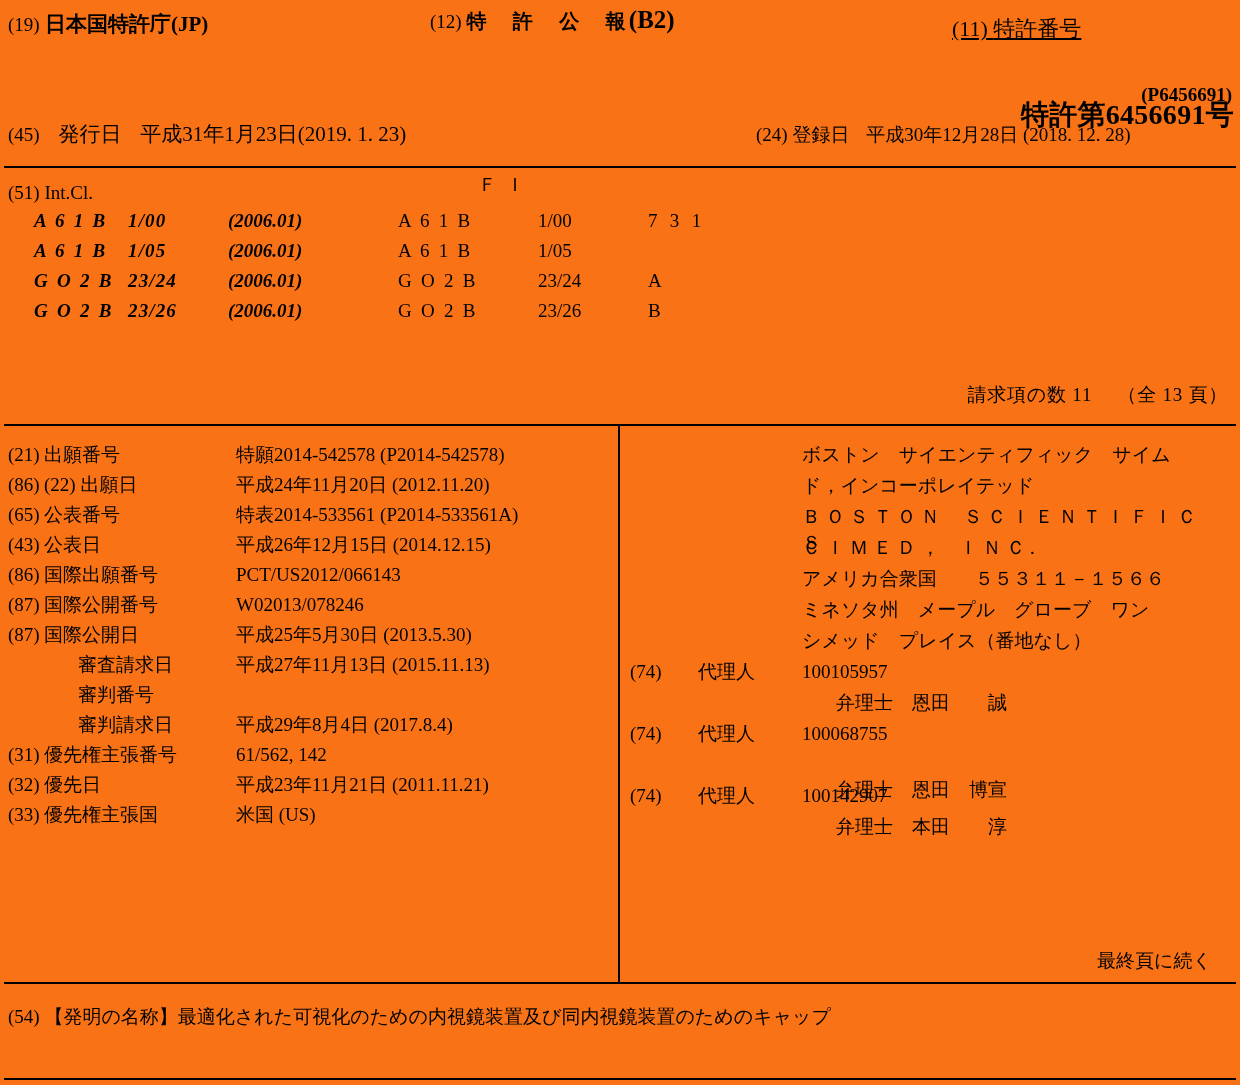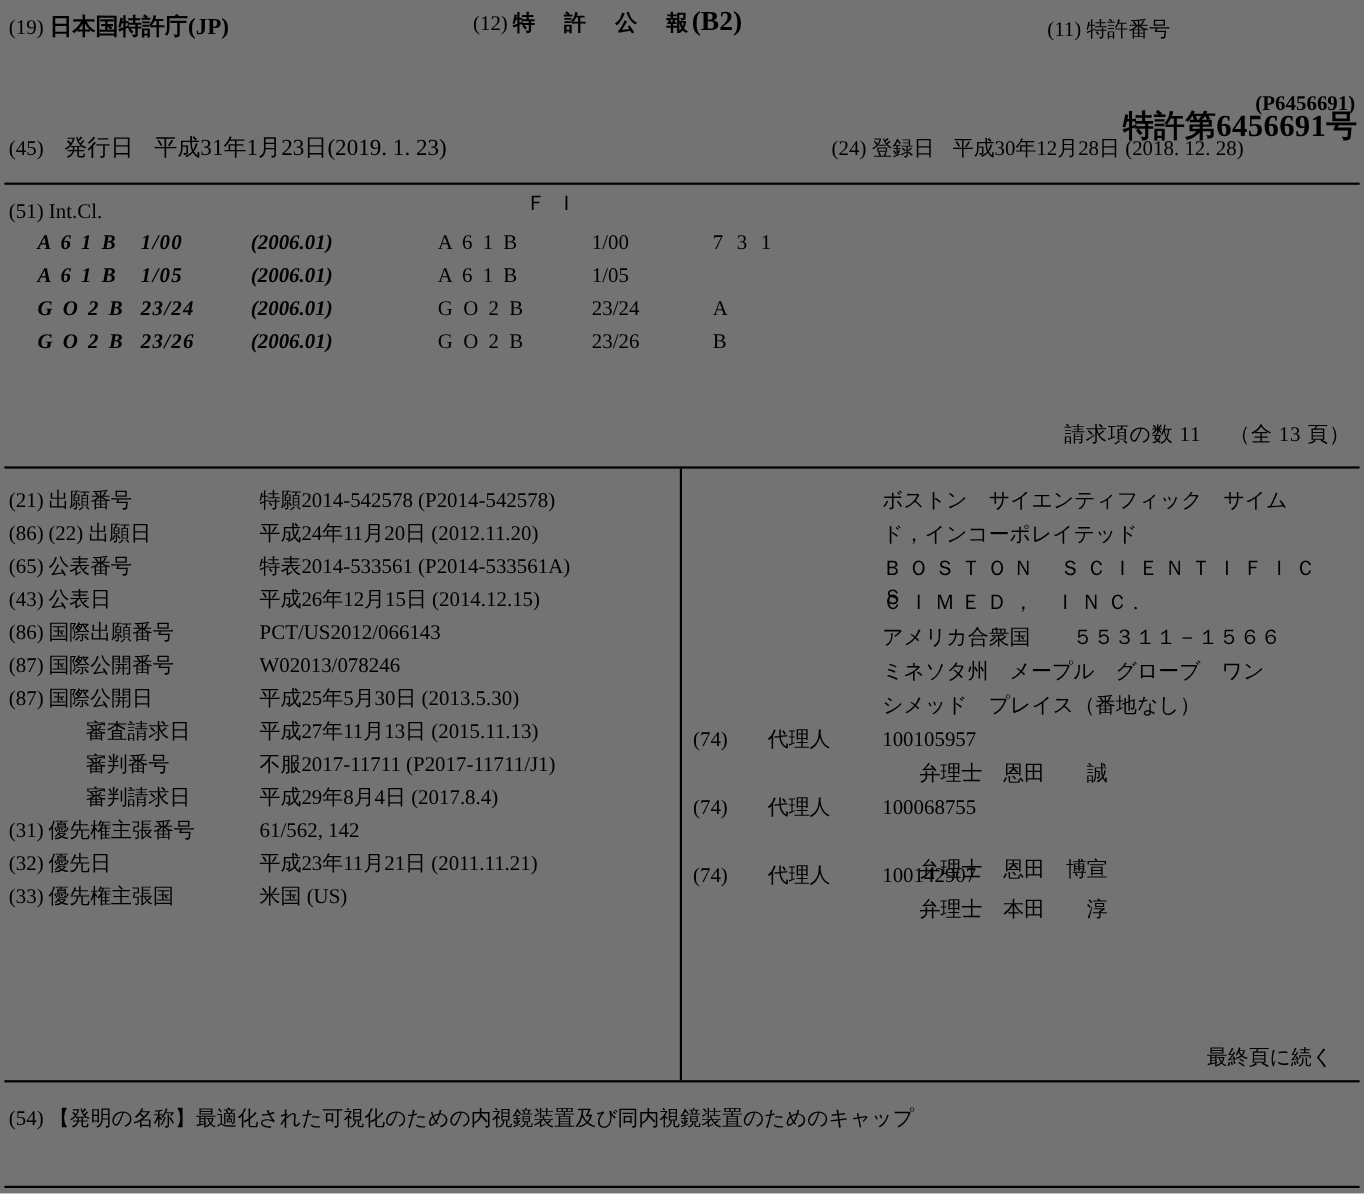--- a/index.html
+++ b/index.html
@@ -9,21 +9,21 @@
   }
   body {
     font-family: "Liberation Serif", "DejaVu Serif", serif;
     color: #000000;
   }
   #page {
     position: relative;
     width: 1240px;
     height: 1085px;
     overflow: hidden;
-    background: #737373;
+    background: #f97316;
   }
   .abs { position: absolute; }
   .nowrap { white-space: nowrap; }
 
   
   .hdr-19 {
     left: 8px; top: 10px;
     font-size: 21px;
     font-weight: bold;
   }
@@ -37,21 +37,22 @@
     font-weight: bold;
     letter-spacing: 0.16em;
   }
   .hdr-12 .b2 {
     font-size: 25px;
     font-weight: bold;
     letter-spacing: 0;
   }
   .hdr-11 {
     left: 952px; top: 14px;
-    font-size: 19px;
+    font-size: 22px;
+    text-decoration: underline;
   }
   .patno {
     right: 6px; top: 48px;
     font-size: 28px;
     font-weight: bold;
     letter-spacing: 0.01em;
     margin-top: 48px;
   }
   .patno-sub {
     right: 8px; top: 84px;
@@ -251,21 +252,20 @@
         <span class="val">平成25年5月30日 (2013.5.30)</span>
       </div>
       <div class="brow">
         <span class="code"></span>
         <span class="name ind">審査請求日</span>
         <span class="val">平成27年11月13日 (2015.11.13)</span>
       </div>
       <div class="brow">
         <span class="code"></span>
         <span class="name ind">審判番号</span>
-        <span class="val">不服2017-11711 (P2017-11711/J1)</span>
       </div>
       <div class="brow">
         <span class="code"></span>
         <span class="name ind">審判請求日</span>
         <span class="val">平成29年8月4日 (2017.8.4)</span>
       </div>
       <div class="brow">
         <span class="code">(31)</span>
         <span class="name">優先権主張番号</span>
         <span class="val">61/562, 142</span>

